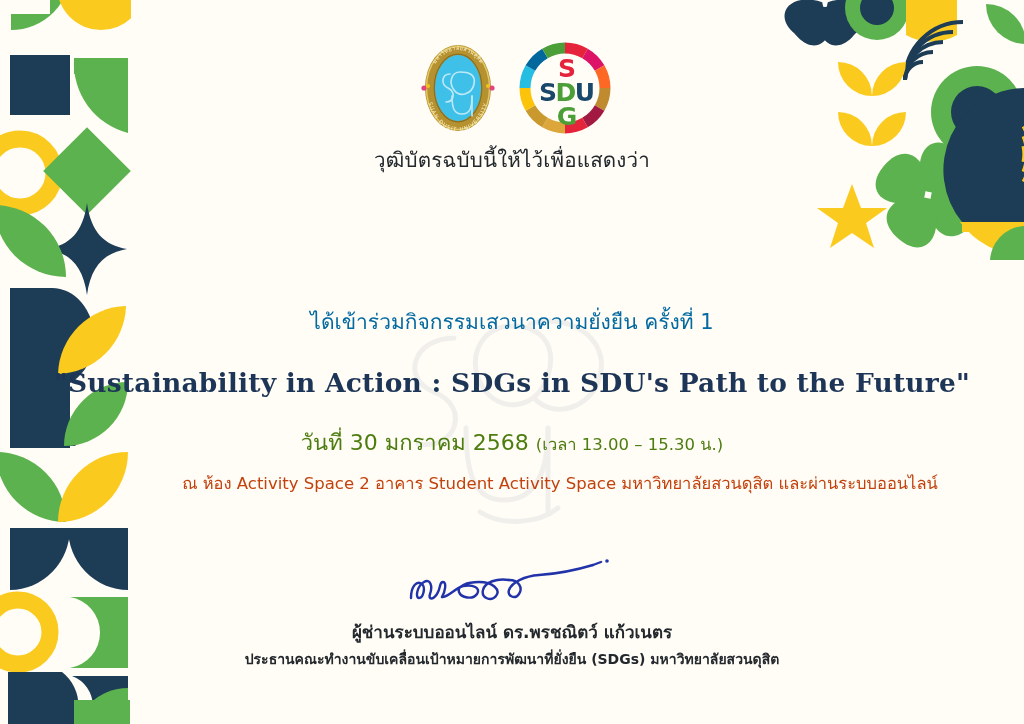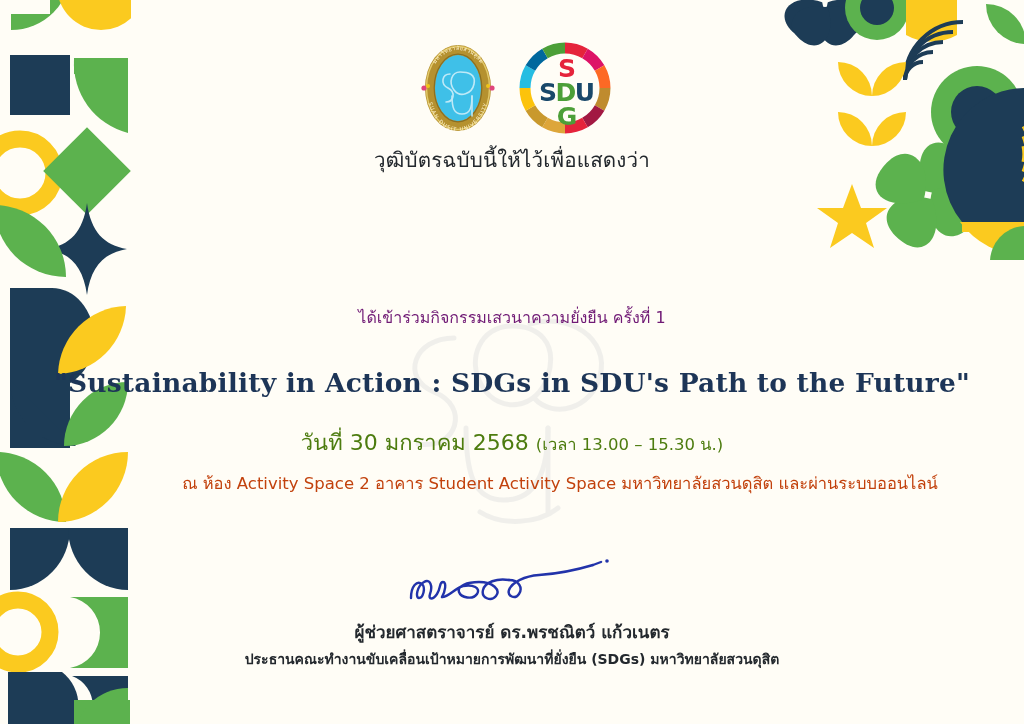--- a/index.html
+++ b/index.html
@@ -49,21 +49,21 @@
   }
   #recipient-name {
     top:224px; font-size:40px; font-weight:bold;
     color:#B08A2E;
     letter-spacing:.5px;
     background:linear-gradient(180deg,#CBA23C 0%,#9C7722 100%);
     -webkit-background-clip:text; background-clip:text;
     -webkit-text-fill-color:transparent; color:transparent;
   }
   #activity-line {
-    top:305px; font-size:16px; color:#701a75;
+    top:305px; font-size:21px; color:#0369a1;
   }
   #event-title {
     top:367px; font-size:26.5px; font-weight:bold;
     color:#1D3557; font-family:"DejaVu Serif","Liberation Serif",serif;
     letter-spacing:.2px;
   }
   #event-date {
     top:425px; font-size:22px; color:#4d7c0f;
   }
   #event-date .time { font-size:16.5px; }
@@ -318,17 +318,17 @@
                  C76,44 64,42 62,36 C60,30 70,26 82,26
                  C96,26 104,34 99,40 C94,46 84,42 86,34
                  C88,26 100,22 112,24"></path>
         <path d="M112,24 C122,24 126,32 122,38 C118,44 110,40 112,34
                  C115,26 128,20 142,19 C158,18 176,15 196,9"></path>
         <path d="M196,9 L204,6"></path>
       </g>
       <circle cx="210" cy="5" r="1.8" fill="#2233AA"></circle>
     </svg>
 
-    <div id="signer-name">ผู้ช่วยศาสตราจารย์ ดร.พรชณิตว์ แก้วเนตร</div>
+    <div id="signer-name">ผู้ช่านระบบออนไลน์ ดร.พรชณิตว์ แก้วเนตร</div>
     <div id="signer-title">ประธานคณะทำงานขับเคลื่อนเป้าหมายการพัฒนาที่ยั่งยืน (SDGs) มหาวิทยาลัยสวนดุสิต</div>
   </div>
 
 </div>
 
 </body></html>

